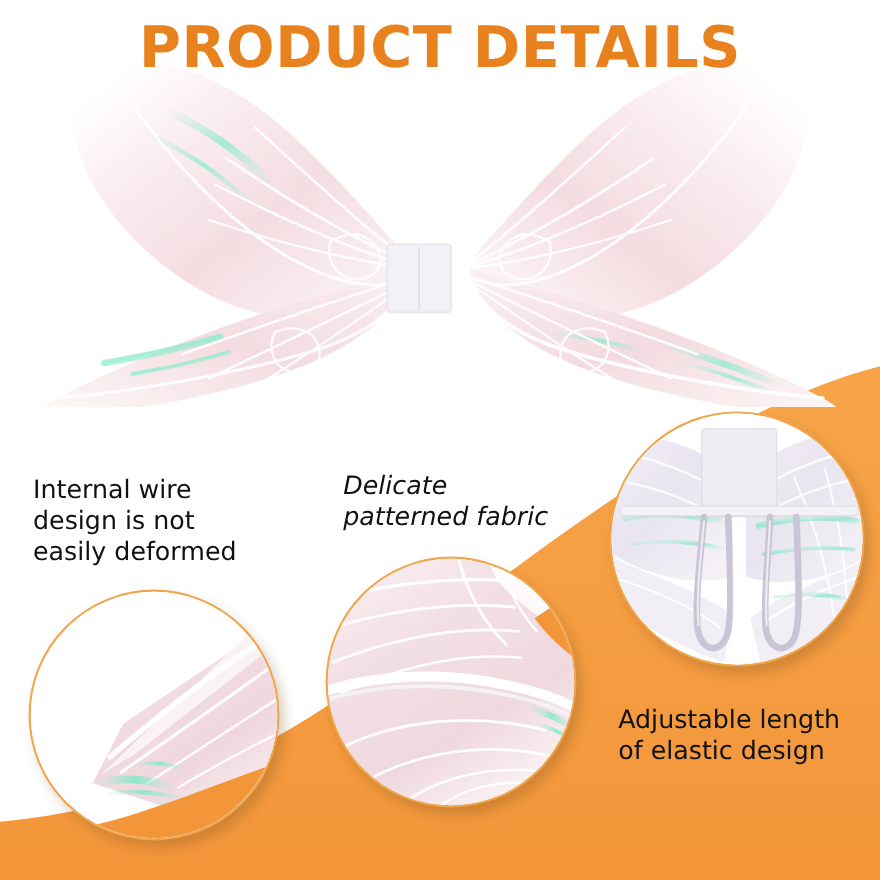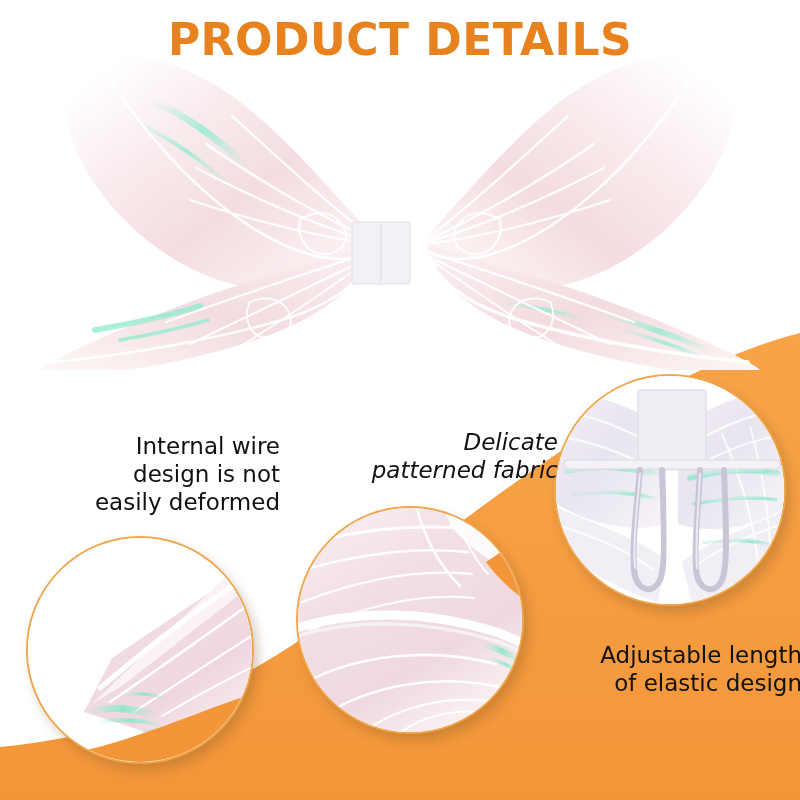--- a/index.html
+++ b/index.html
@@ -13,42 +13,41 @@
   #stage { position:absolute; inset:0; width:800px; height:800px; }
 
   
   .orange-band { position:absolute; inset:0; z-index:1; pointer-events:none; }
 
   
   .title {
     position:absolute;
     top:14px; left:0; width:800px;
     text-align:center;
-    font-size:44px;
+    font-size:52px;
     font-weight:700;
     letter-spacing:0.5px;
     color:#E8821E;
     z-index:6;
     font-family:"DejaVu Sans","Liberation Sans",sans-serif;
   }
 
   
   .hero { position:absolute; top:40px; left:0; width:800px; height:330px; z-index:3; }
 
   
   .caption {
     position:absolute;
     z-index:7;
     color:#111111;
     font-size:23px;
     line-height:1.22;
     font-weight:400;
     white-space:pre-line;
     font-family:"DejaVu Sans","Liberation Sans",sans-serif;
-    text-align:right;
   }
   #cap-left   { left:30px;  top:432px; width:250px; }
   #cap-mid    { left:312px; top:428px; width:246px;font-style:italic; }
   #cap-right  { left:562px; top:641px; width:240px; }
 
   
   .inset {
     position:absolute;
     border-radius:50%;
     overflow:hidden;

